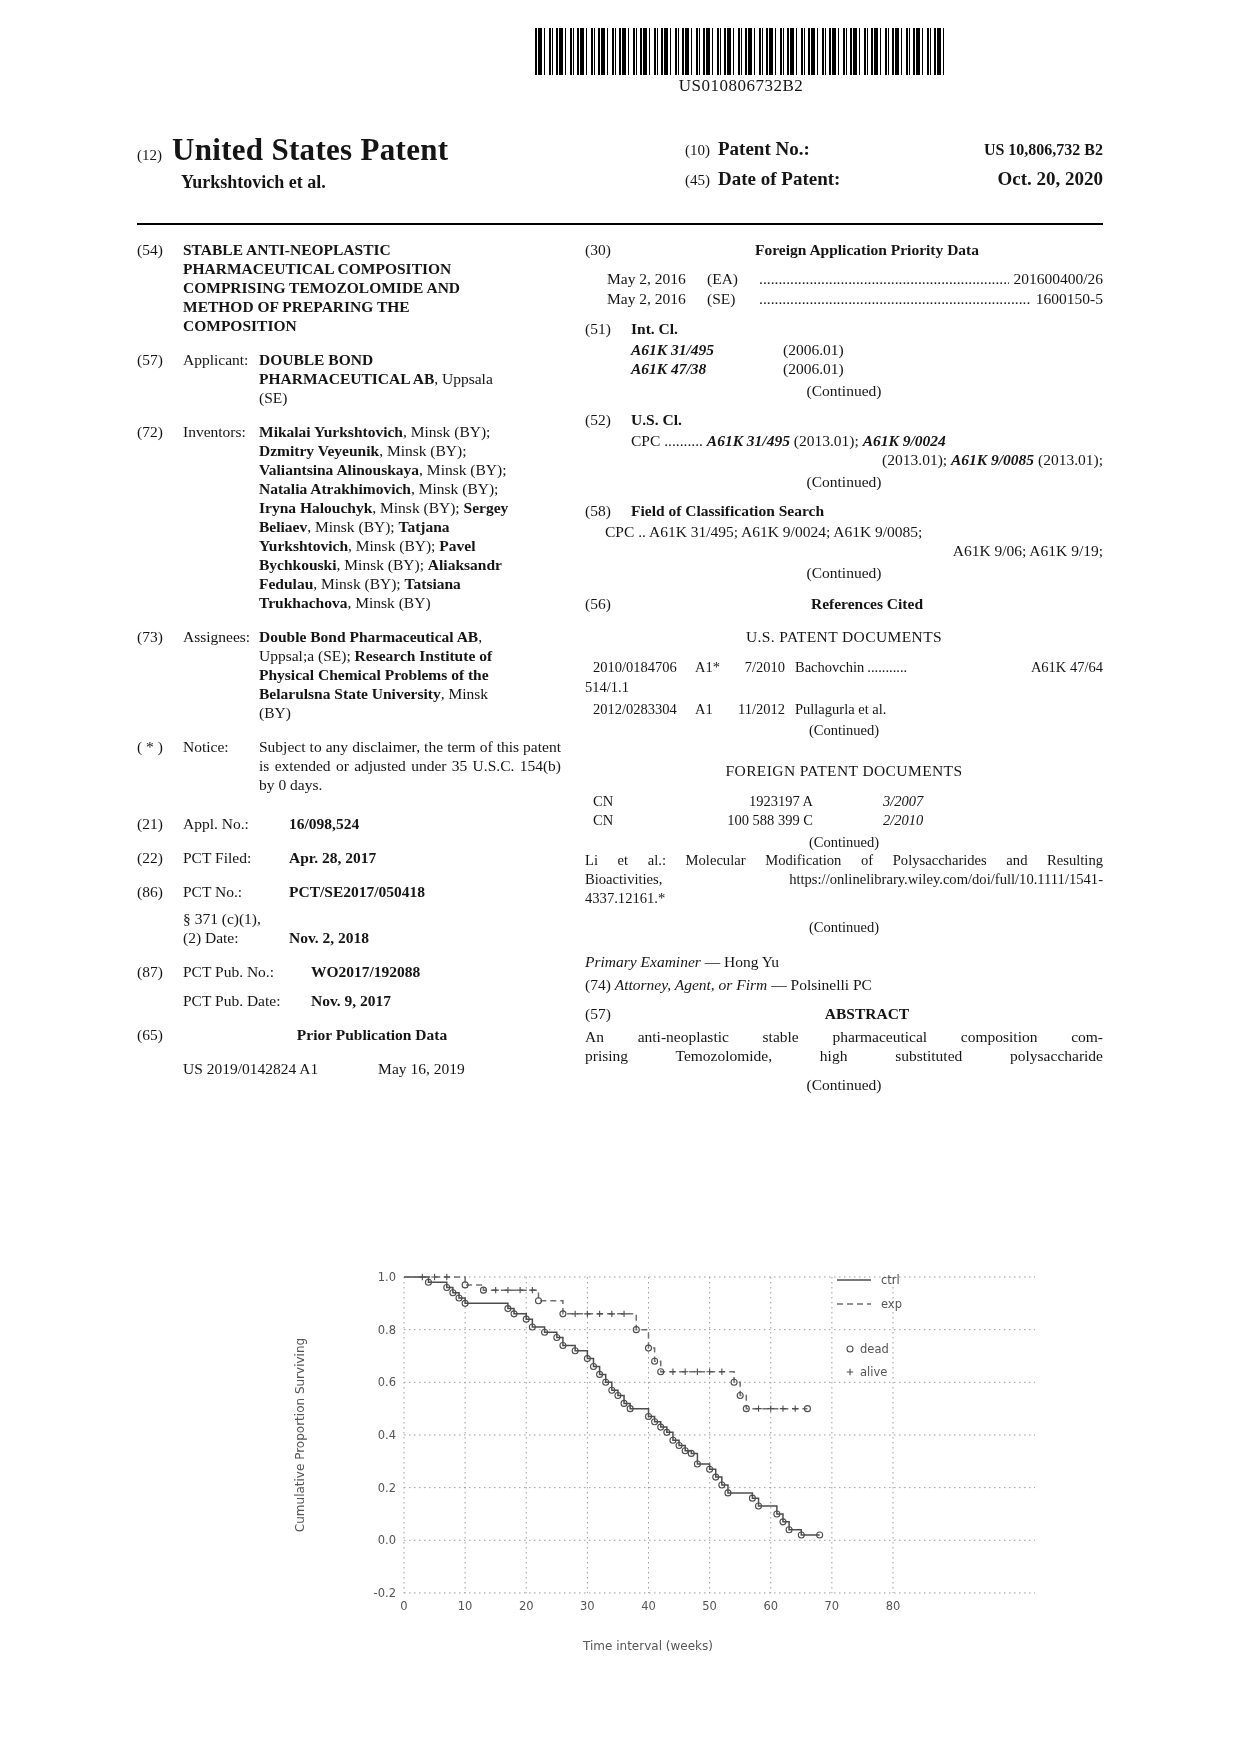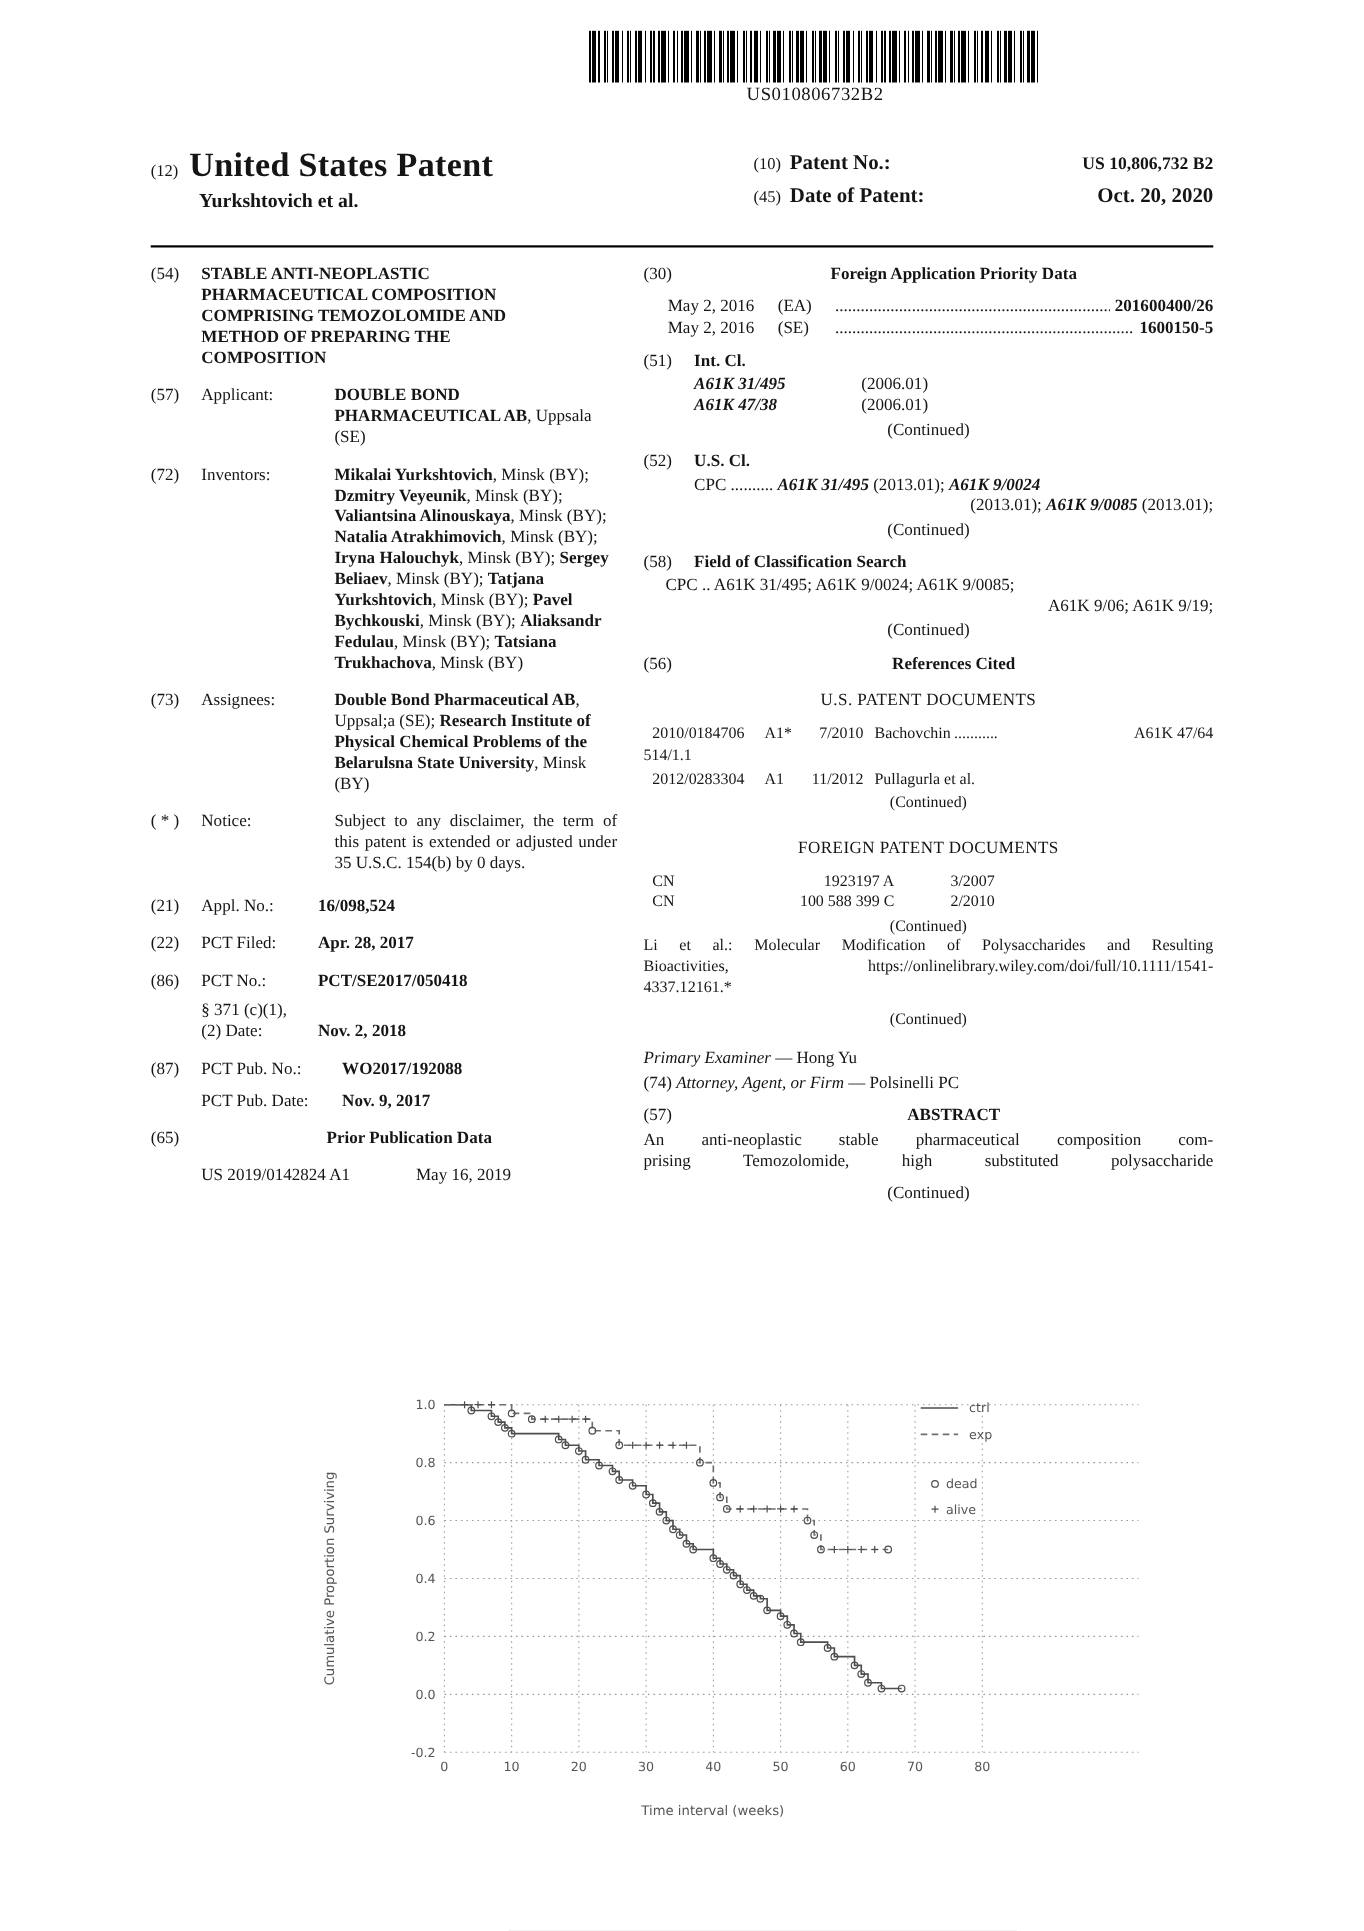--- a/index.html
+++ b/index.html
@@ -31,21 +31,21 @@
         font-size:15.5px;line-height:19px;}
   .b{font-weight:bold;} .i{font-style:italic;}
   .rl{min-height:19px;}
   .a-r{text-align:right;}
   .a-j{text-align:justify;text-align-last:justify;}
   .cont{text-align:center;margin-top:3px;}
 
   .entry{display:flex;margin-bottom:15px;}
   .num{flex:none;width:46px;}
   .content{flex:1;min-width:0;}
-  .hang{display:flex;gap:45px;}
+  .hang{display:flex;}
   .hang .lbl{flex:none;width:76px;}
   .hang .val{flex:1;min-width:0;}
   .lbl2{flex:none;width:106px;display:inline-block;}
   .lbl3{flex:none;width:128px;display:inline-block;}
   .row{display:flex;}
   .just{text-align:justify;}
   .mb20{margin-bottom:20px;} .mb10{margin-bottom:10px;}
   .gap8{margin-top:8px;}
   .center-head{text-align:center;font-weight:bold;}
   .pp-row{margin-left:46px;margin-top:12px;}
@@ -53,37 +53,37 @@
 
   
   .rentry{margin-bottom:10px;}
   .r-head{display:flex;margin-bottom:10px;}
   .r-head .rheading{flex:1;text-align:center;font-weight:bold;}
   .r-head .rheading-l{font-weight:bold;}
   .p-row{display:flex;padding-left:22px;line-height:20px;}
   .p-date{flex:none;width:100px;}
   .p-country{flex:none;width:52px;}
   .p-leader{flex:1;overflow:hidden;white-space:nowrap;}
-  .p-value{flex:none;padding-left:4px;font-weight:bold;}
+  .p-value{flex:none;padding-left:4px;}
   .ic-row{display:flex;}
   .ic-code{flex:none;width:152px;font-weight:bold;font-style:italic;}
   .docs-head{text-align:center;margin:14px 0 12px;letter-spacing:.4px;}
   .refs{font-size:14.5px;line-height:18px;}
   .us-row{display:flex;margin:0 0 2px 8px;}
   .u-num{flex:none;width:102px;}
   .u-kind{flex:none;width:36px;}
   .u-date{flex:none;width:54px;text-align:right;}
   .u-name{flex:none;padding-left:10px;}
   .u-leader{flex:1;overflow:hidden;white-space:nowrap;padding:0 3px;}
   .u-cls{flex:none;}
   .u-cls2{text-align:left;margin-bottom:4px;}
   .f-row{display:flex;margin-left:8px;line-height:19px;}
   .f-country{flex:none;width:70px;}
   .f-number{flex:none;width:150px;text-align:right;}
-  .f-date{flex:none;margin-left:51px;}
+  .f-date{flex:none;margin-left:70px;font-style:italic;}
   .pub-par{font-size:14.6px;line-height:19px;}
   .exam{margin:16px 0 10px;}
   .exam .rl{margin-bottom:4px;}
   .abstract-lines{margin-top:2px;}
 
   
   .chart{position:absolute;left:290px;top:1248px;width:770px;height:430px;}
   .grid{stroke:#9d9d9d;stroke-width:1;stroke-dasharray:1.5 3.5;}
   .tick{font:11.5px "DejaVu Sans",sans-serif;fill:#555;}
   .axis{font:12px "DejaVu Sans",sans-serif;fill:#555;}

